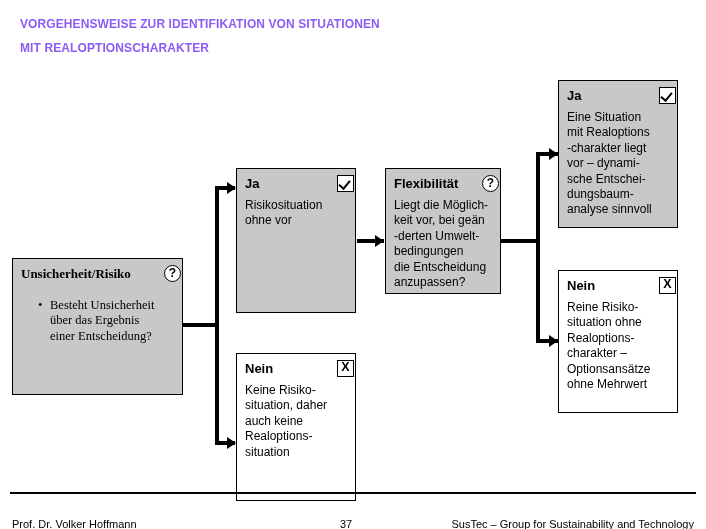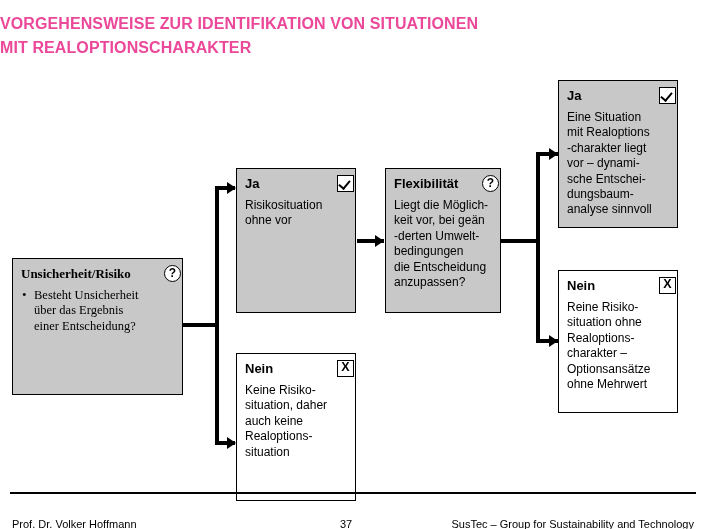--- a/index.html
+++ b/index.html
@@ -12,28 +12,28 @@
     height: 529px;
     position: relative;
     overflow: hidden;
     font-family: "Liberation Sans", sans-serif;
     color: #000000;
   }
 
   
   #slide-title {
     position: absolute;
-    left: 0;
+    left: 20px;
     top: 12px;
     width: 680px;
-    font-size: 16px;
+    font-size: 12px;
     font-weight: bold;
     line-height: 24px;
     letter-spacing: 0.1px;
-    color: #ec4899;
+    color: #8b5cf6;
     white-space: pre-line;
   }
 
   
   .fbox {
     position: absolute;
     box-sizing: border-box;
     border: 1.5px solid #000;
     padding: 6px 1px 5px 8px;
     font-size: 12.5px;
@@ -111,21 +111,21 @@
     content: "X";
     position: absolute;
     left: 0; right: 0; top: -1px;
     text-align: center;
     font-size: 12.5px;
     font-weight: bold;
     line-height: 15px;
   }
 
   
-  .bullets { margin: 0; padding: 0; list-style: none; }
+  .bullets { margin: 16px; padding: 0; list-style: none; }
   .bullets li {
     position: relative;
     padding-left: 13px;
     margin-bottom: 3px;
     font-size: 12.5px;
     line-height: 15.4px;
     white-space: pre-line;
   }
   .bullets li::before {
     content: "\2022";
@@ -223,21 +223,21 @@
     <span class="htext">Nein</span>
     <span class="icon icon-x"></span>
   </div>
   <div class="fbox-body">Keine Risiko-
 situation, daher
 auch keine
 Realoptions-
 situation</div>
 </div>
 
-<div class="fbox grey" style="left:385px; top:168px; width:116px; height:145px;">
+<div class="fbox grey" style="left:385px; top:168px; width:116px; height:126px;">
   <div class="fbox-head">
     <span class="htext">Flexibilität</span>
     <span class="icon icon-question"></span>
   </div>
   <div class="fbox-body">Liegt die Möglich-
 keit vor, bei geän
 -derten Umwelt-
 bedingungen
 die Entscheidung
 anzupassen?</div>

